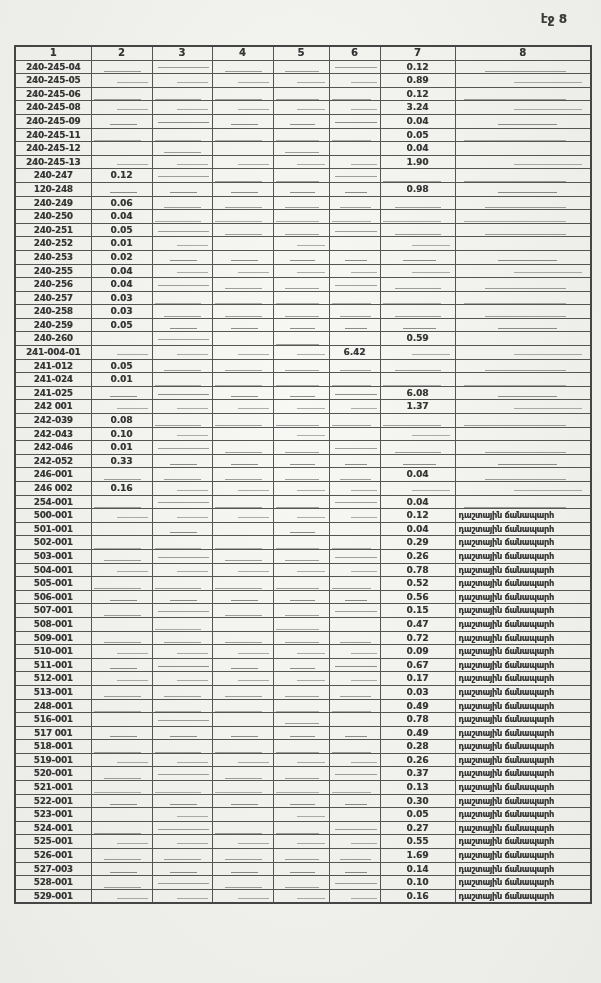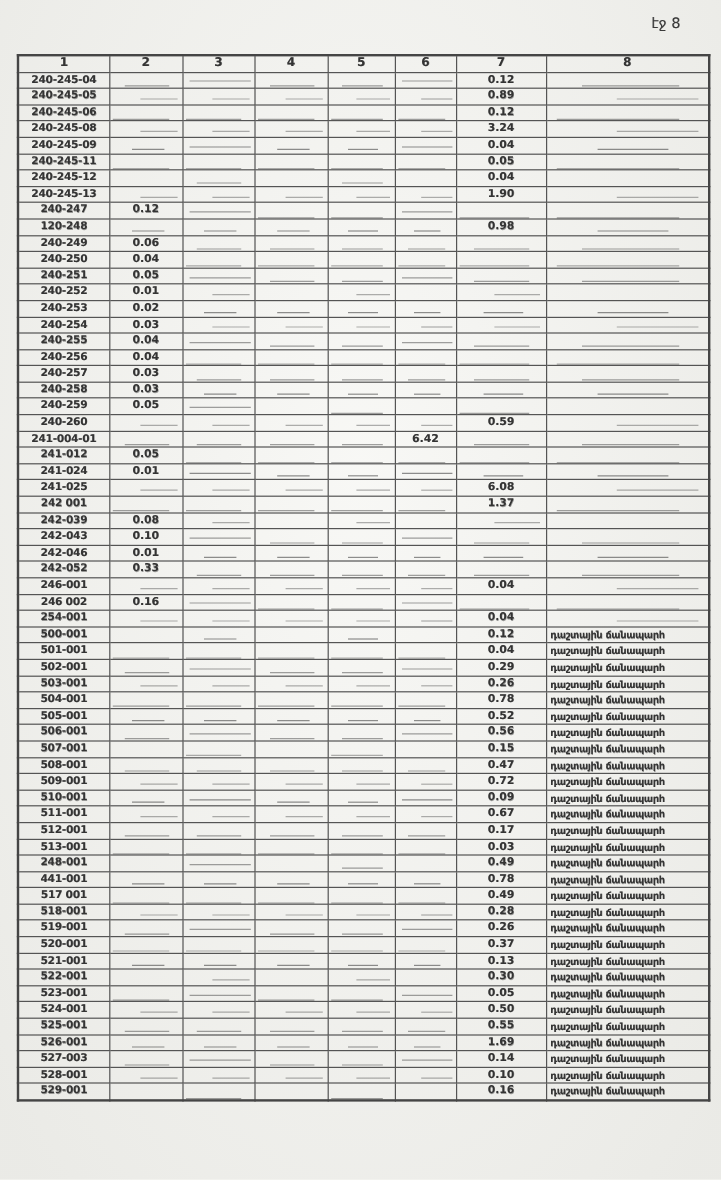--- a/index.html
+++ b/index.html
@@ -9,21 +9,21 @@
     font-family:"DejaVu Sans","Liberation Sans",sans-serif;
     color:#333;overflow:hidden;
   }
   
   body::before{
     content:"";position:absolute;inset:0;pointer-events:none;
     background:radial-gradient(ellipse at 50% 40%, rgba(255,255,255,0.35), rgba(120,120,115,0.08) 95%);
   }
   .page-label{
     position:absolute;top:12px;right:34px;
-    font-size:12px;font-weight:normal;color:#3a3a3a;
+    font-size:12px;font-weight:bold;color:#3a3a3a;
     text-shadow:0.4px 0.4px 0 rgba(50,50,50,.4);
   }
   table{
     position:absolute;left:14px;top:45px;width:576px;
     border-collapse:collapse;table-layout:fixed;
     border:2px solid #454545;
   }
   td,th{
     border:1px solid #545454;
     height:12.6px;line-height:12.6px;padding:0;
@@ -227,30 +227,20 @@
         <td class="c1">240-253</td>
         <td>0.02</td>
         <td></td>
         <td></td>
         <td></td>
         <td></td>
         <td></td>
         <td class="c8"></td>
       </tr>
       <tr>
-        <td class="c1">240-254</td>
-        <td>0.03</td>
-        <td></td>
-        <td></td>
-        <td></td>
-        <td></td>
-        <td></td>
-        <td class="c8"></td>
-      </tr>
-      <tr>
         <td class="c1">240-255</td>
         <td>0.04</td>
         <td></td>
         <td></td>
         <td></td>
         <td></td>
         <td></td>
         <td class="c8"></td>
       </tr>
       <tr>
@@ -567,21 +557,21 @@
         <td class="c1">248-001</td>
         <td></td>
         <td></td>
         <td></td>
         <td></td>
         <td></td>
         <td>0.49</td>
         <td class="c8">դաշտային ճանապարհ<span class="mark">,ժ</span></td>
       </tr>
       <tr>
-        <td class="c1">441-001</td>
+        <td class="c1">516-001</td>
         <td></td>
         <td></td>
         <td></td>
         <td></td>
         <td></td>
         <td>0.78</td>
         <td class="c8">դաշտային ճանապարհ<span class="mark">,ժ</span></td>
       </tr>
       <tr>
         <td class="c1">517 001</td>
@@ -653,21 +643,21 @@
         <td>0.05</td>
         <td class="c8">դաշտային ճանապարհ<span class="mark">,ժ</span></td>
       </tr>
       <tr>
         <td class="c1">524-001</td>
         <td></td>
         <td></td>
         <td></td>
         <td></td>
         <td></td>
-        <td>0.50</td>
+        <td>0.27</td>
         <td class="c8">դաշտային ճանապարհ<span class="mark">,ժ</span></td>
       </tr>
       <tr>
         <td class="c1">525-001</td>
         <td></td>
         <td></td>
         <td></td>
         <td></td>
         <td></td>
         <td>0.55</td>

